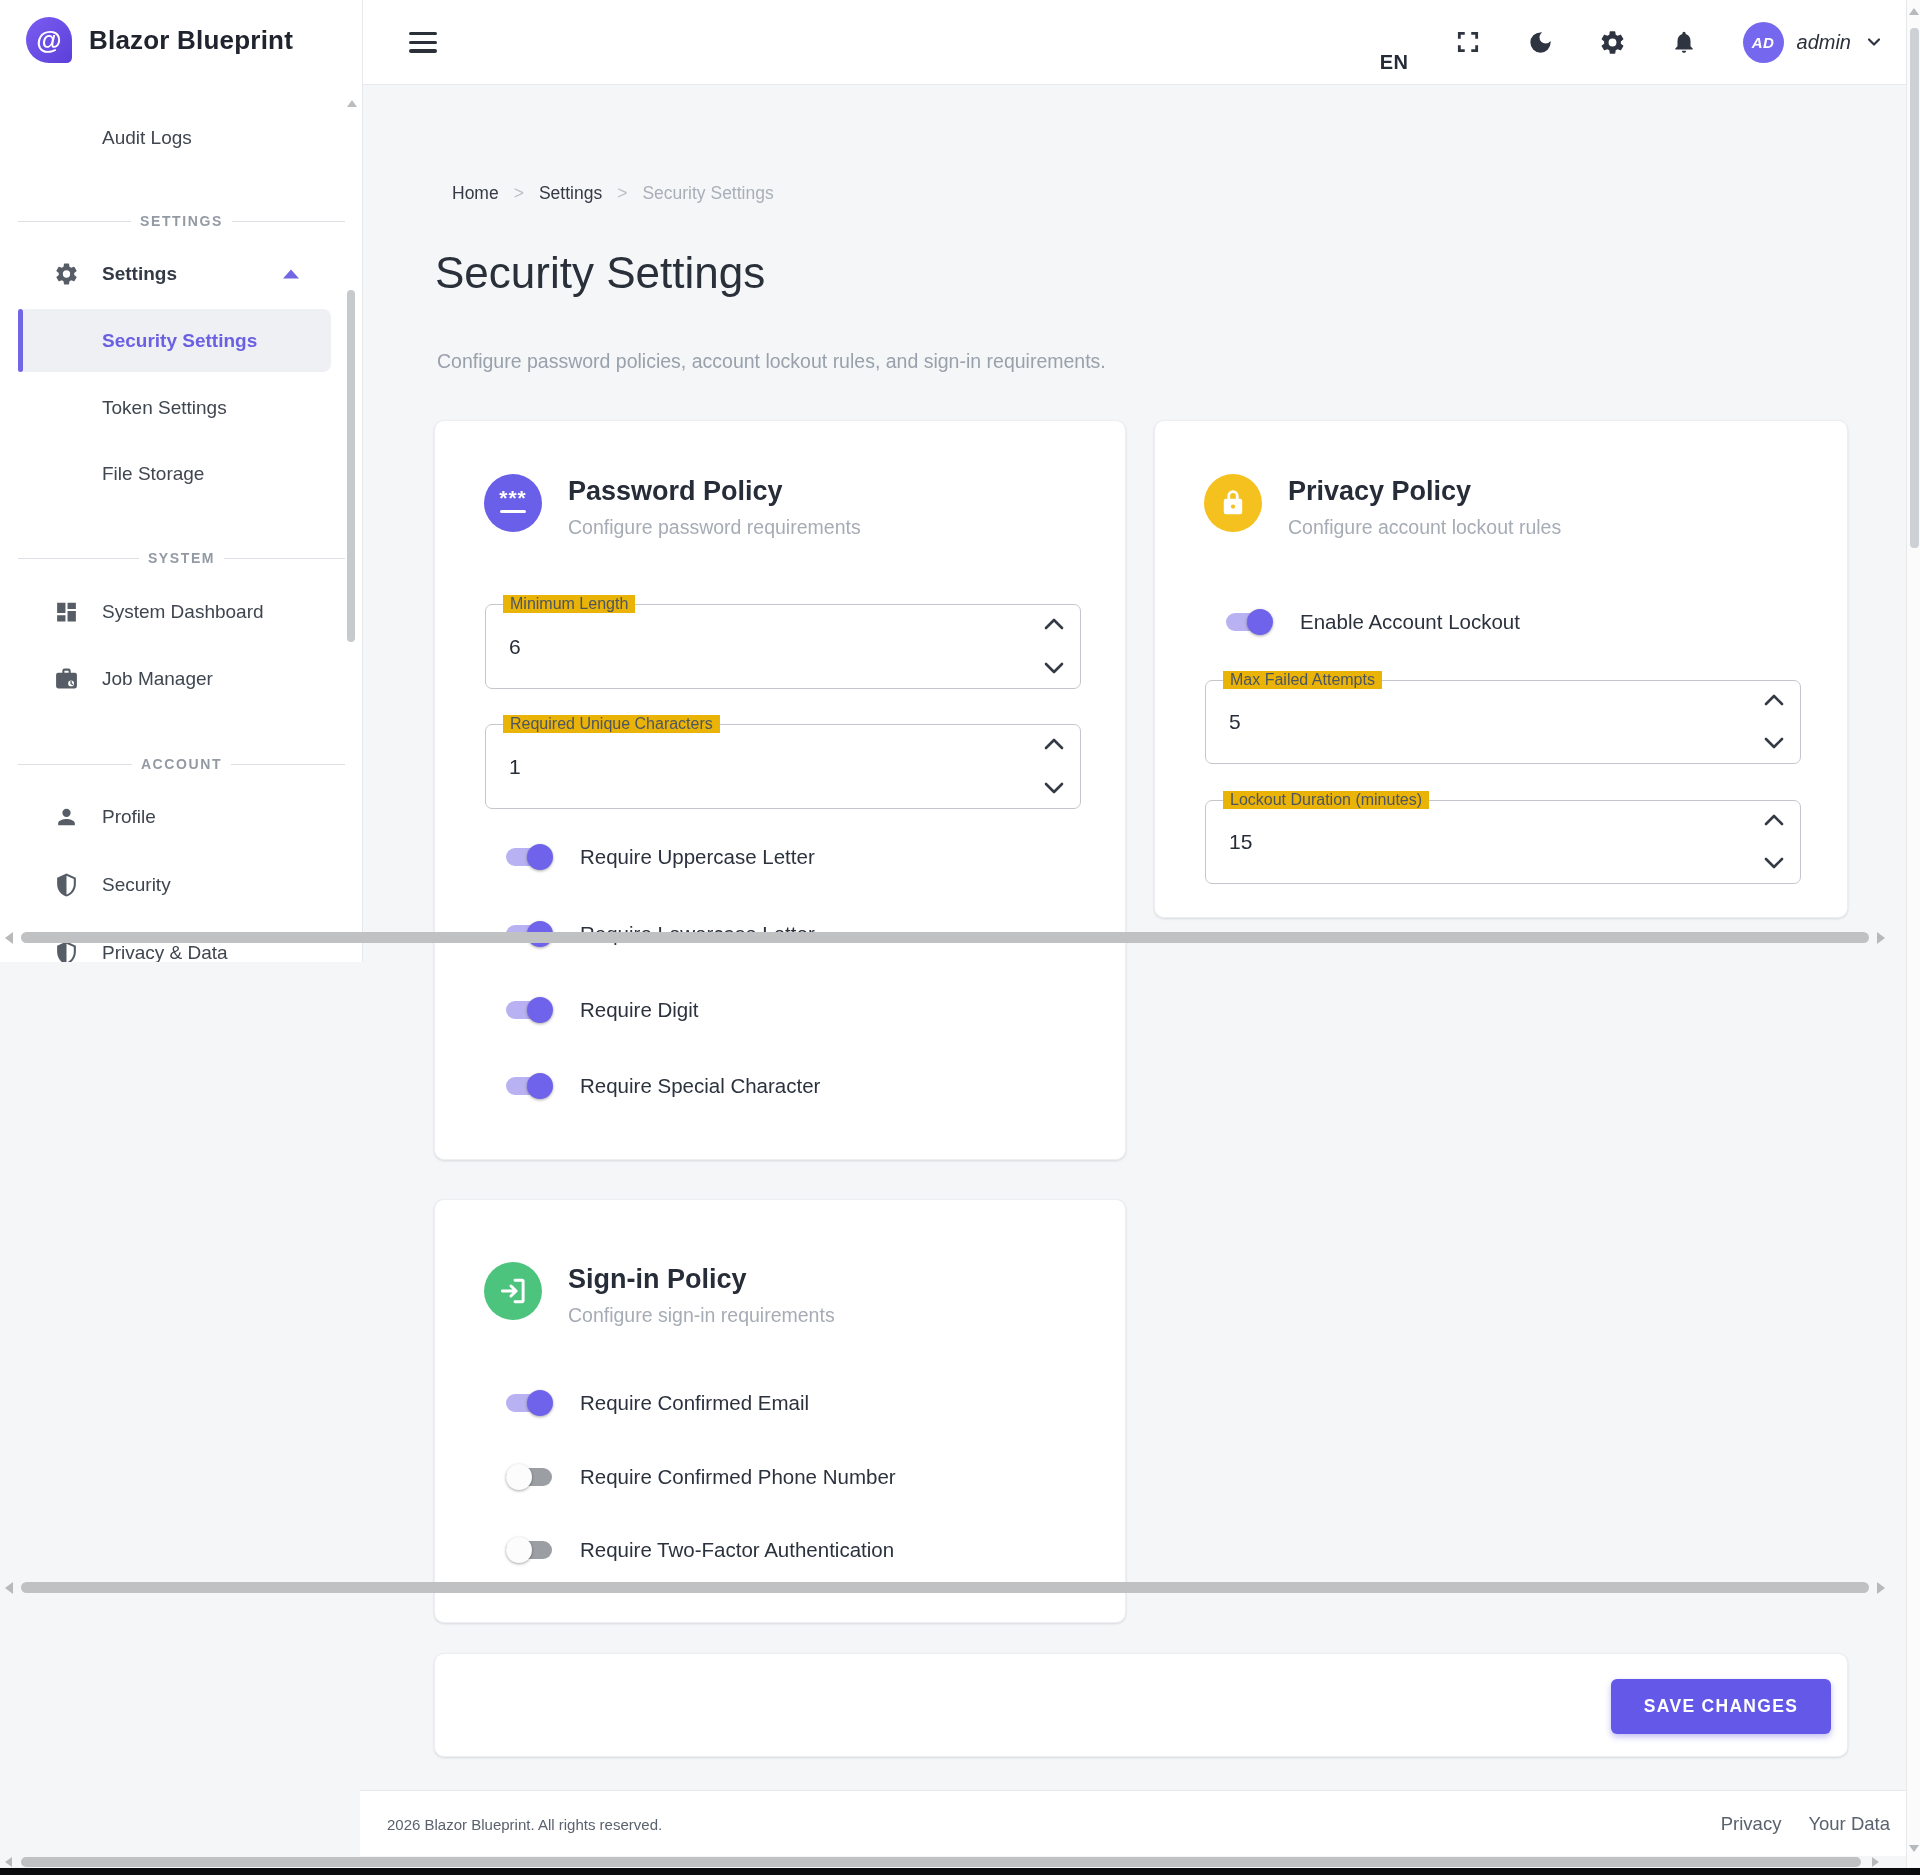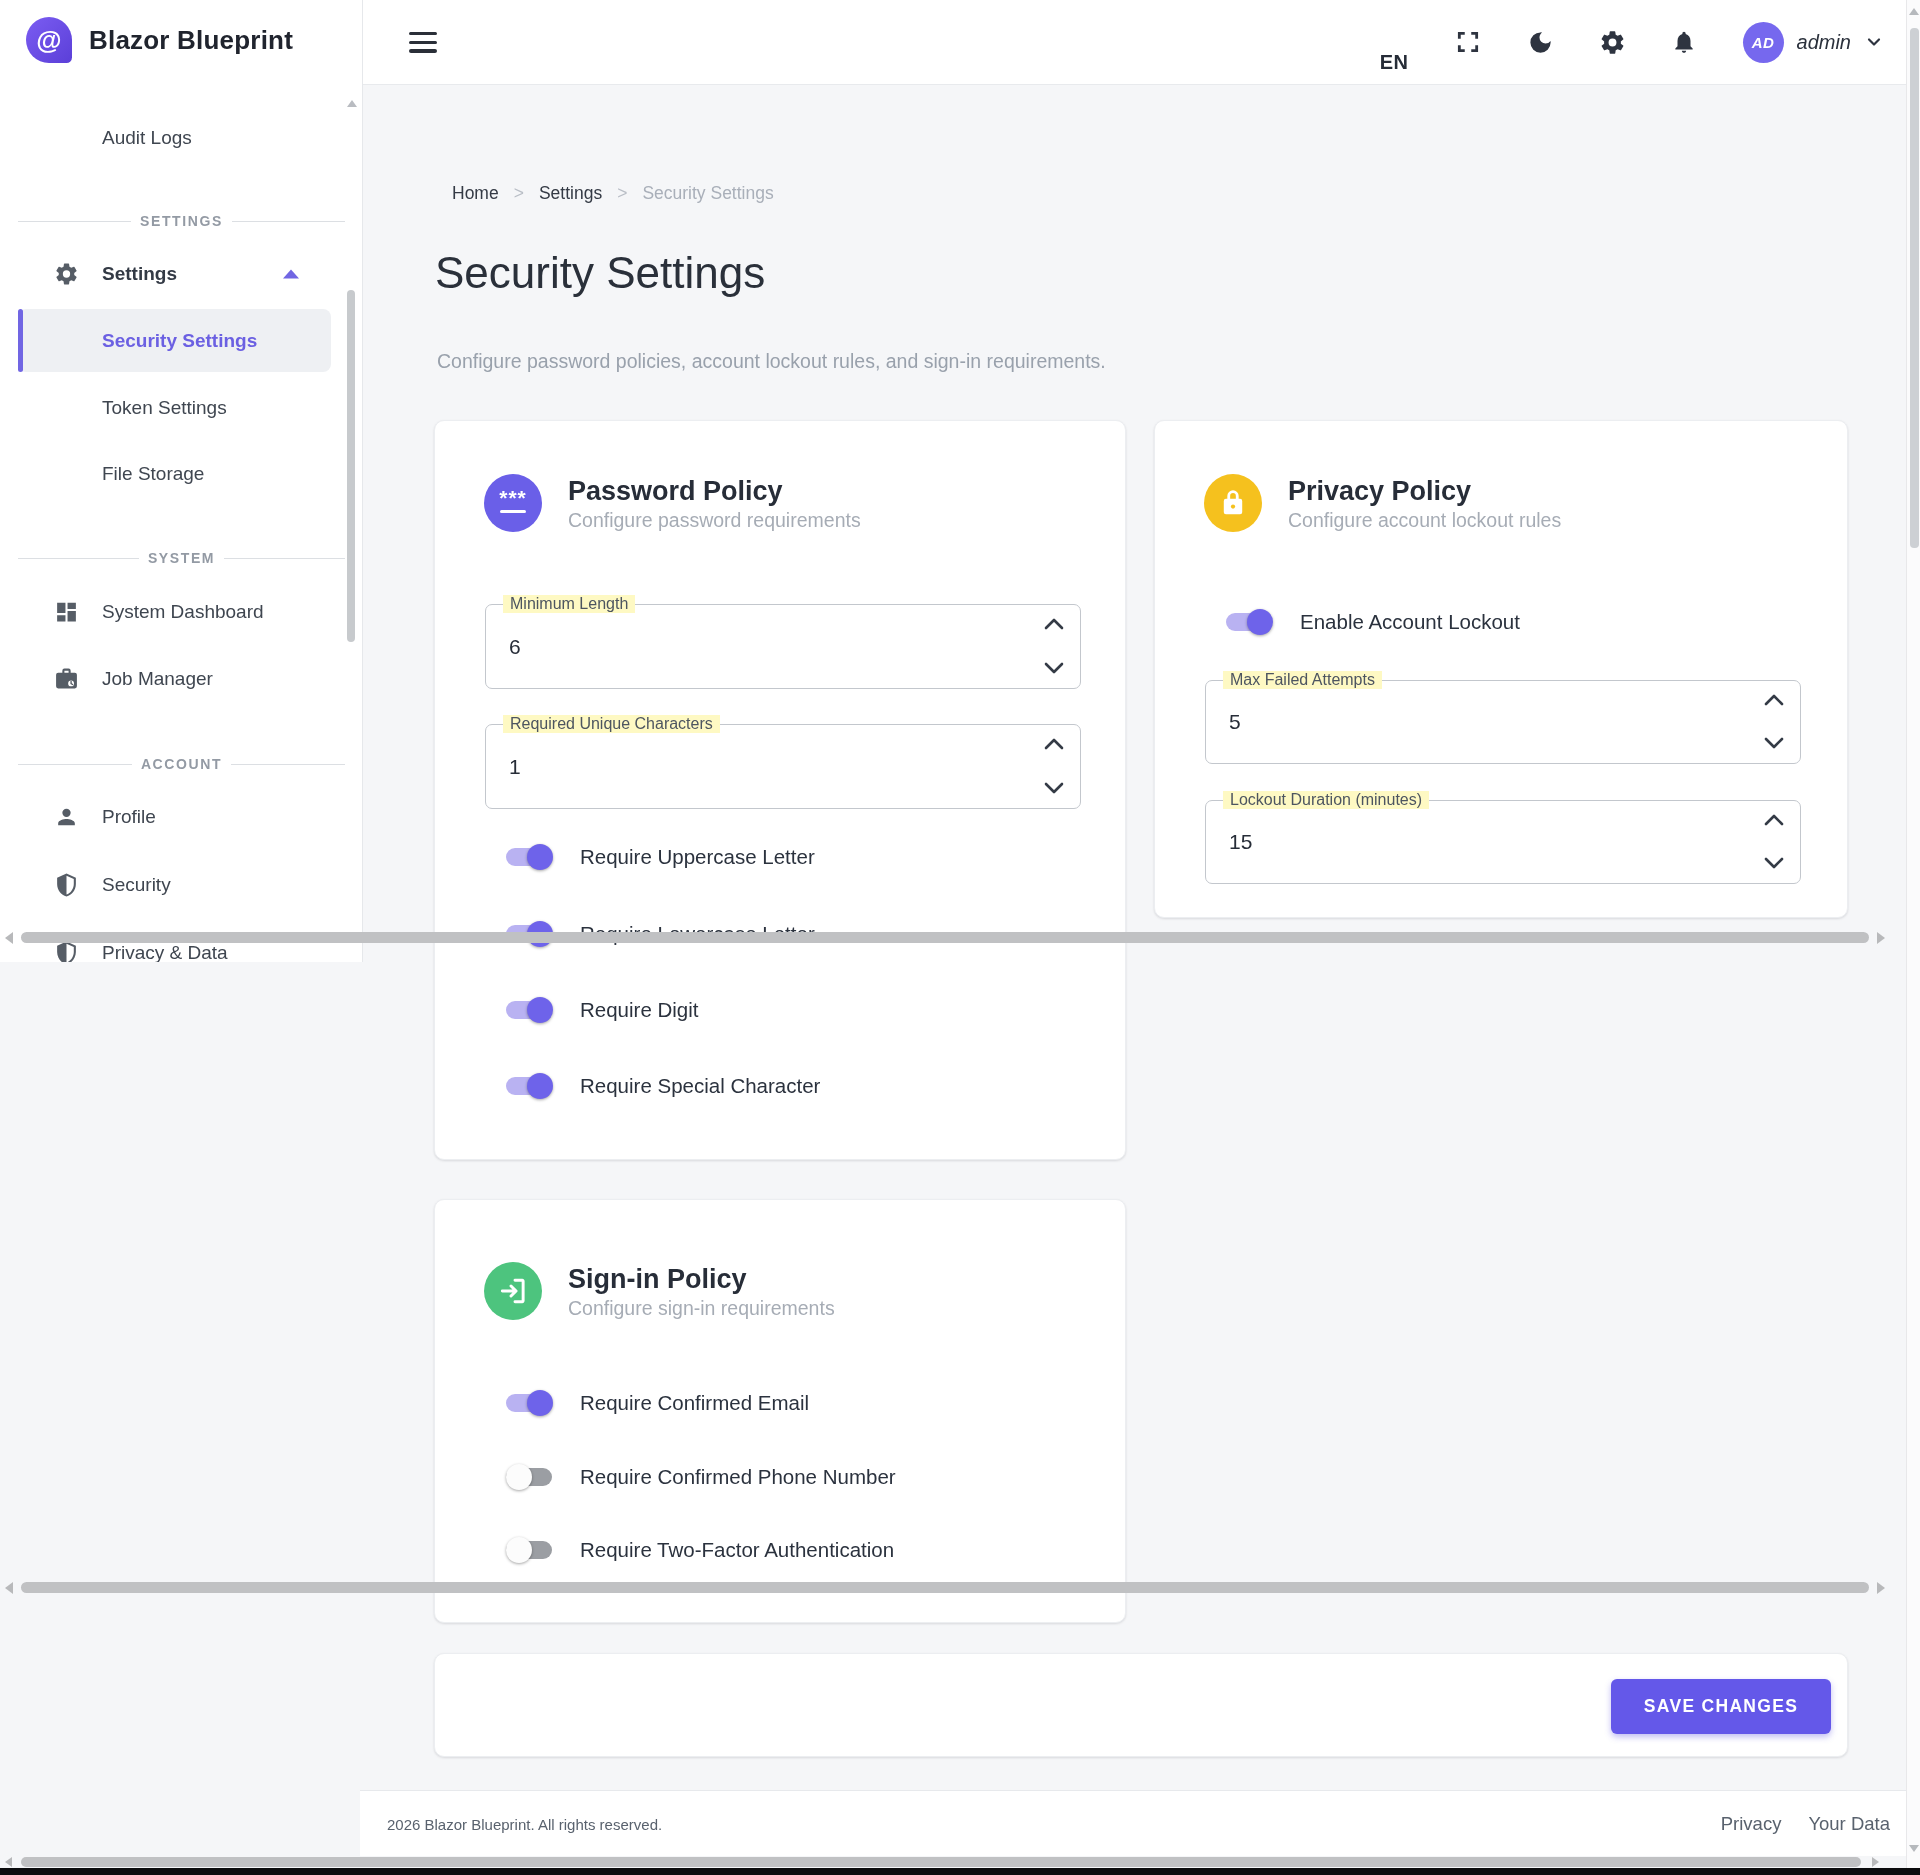--- a/index.html
+++ b/index.html
@@ -66,25 +66,25 @@
   .card-signin{left:434px;top:1199px;width:692px;height:424px;}
   .card-head{position:absolute;left:49px;top:53px;display:flex;gap:26px;}
   .card-signin .card-head{top:62px;}
   .chip{width:58px;height:58px;border-radius:50%;display:flex;align-items:center;justify-content:center;flex:none;}
   .chip-pw{background:#6a5fe8;}
   .chip-lock{background:#f5c11e;}
   .chip-signin{background:#4dc47e;}
   .pw-glyph{color:#fff;font-weight:700;font-size:21px;letter-spacing:1px;line-height:10px;text-align:center;}
   .pw-glyph i{display:block;width:26px;height:3px;background:#fff;border-radius:2px;margin:7px auto 0;}
   .card-title{font-size:27px;font-weight:600;color:#272d38;margin-top:2px;}
-  .card-sub{font-size:19.5px;color:#a6acb5;margin-top:2px;}
+  .card-sub{font-size:19.5px;color:#a6acb5;margin-top:9px;}
 
   
   .field{position:absolute;left:50px;width:594px;height:83px;border:1px solid #c3c7cd;border-radius:7px;}
-  .field .flabel{position:absolute;top:-10px;left:17px;background:#fef9c3;padding:0 7px;
+  .field .flabel{position:absolute;top:-10px;left:17px;background:#eab308;padding:0 7px;
                  font-size:16px;color:#4d5560;white-space:nowrap;}
   .field input{position:absolute;left:0;top:0;width:520px;height:100%;border:none;outline:none;
                background:transparent;padding:0 0 0 23px;font-size:21px;color:#272d38;
                font-family:"Liberation Sans","DejaVu Sans",sans-serif;}
   .stepper{position:absolute;right:15px;width:22px;height:15px;cursor:pointer;}
   .stepper svg{stroke:#343b46;stroke-width:2.6;fill:none;stroke-linecap:round;stroke-linejoin:round;}
   .stepper.up{top:12px;} .stepper.down{bottom:12px;}
 
   
   .toggle-row{position:absolute;left:71px;height:26px;display:flex;align-items:center;cursor:pointer;}

